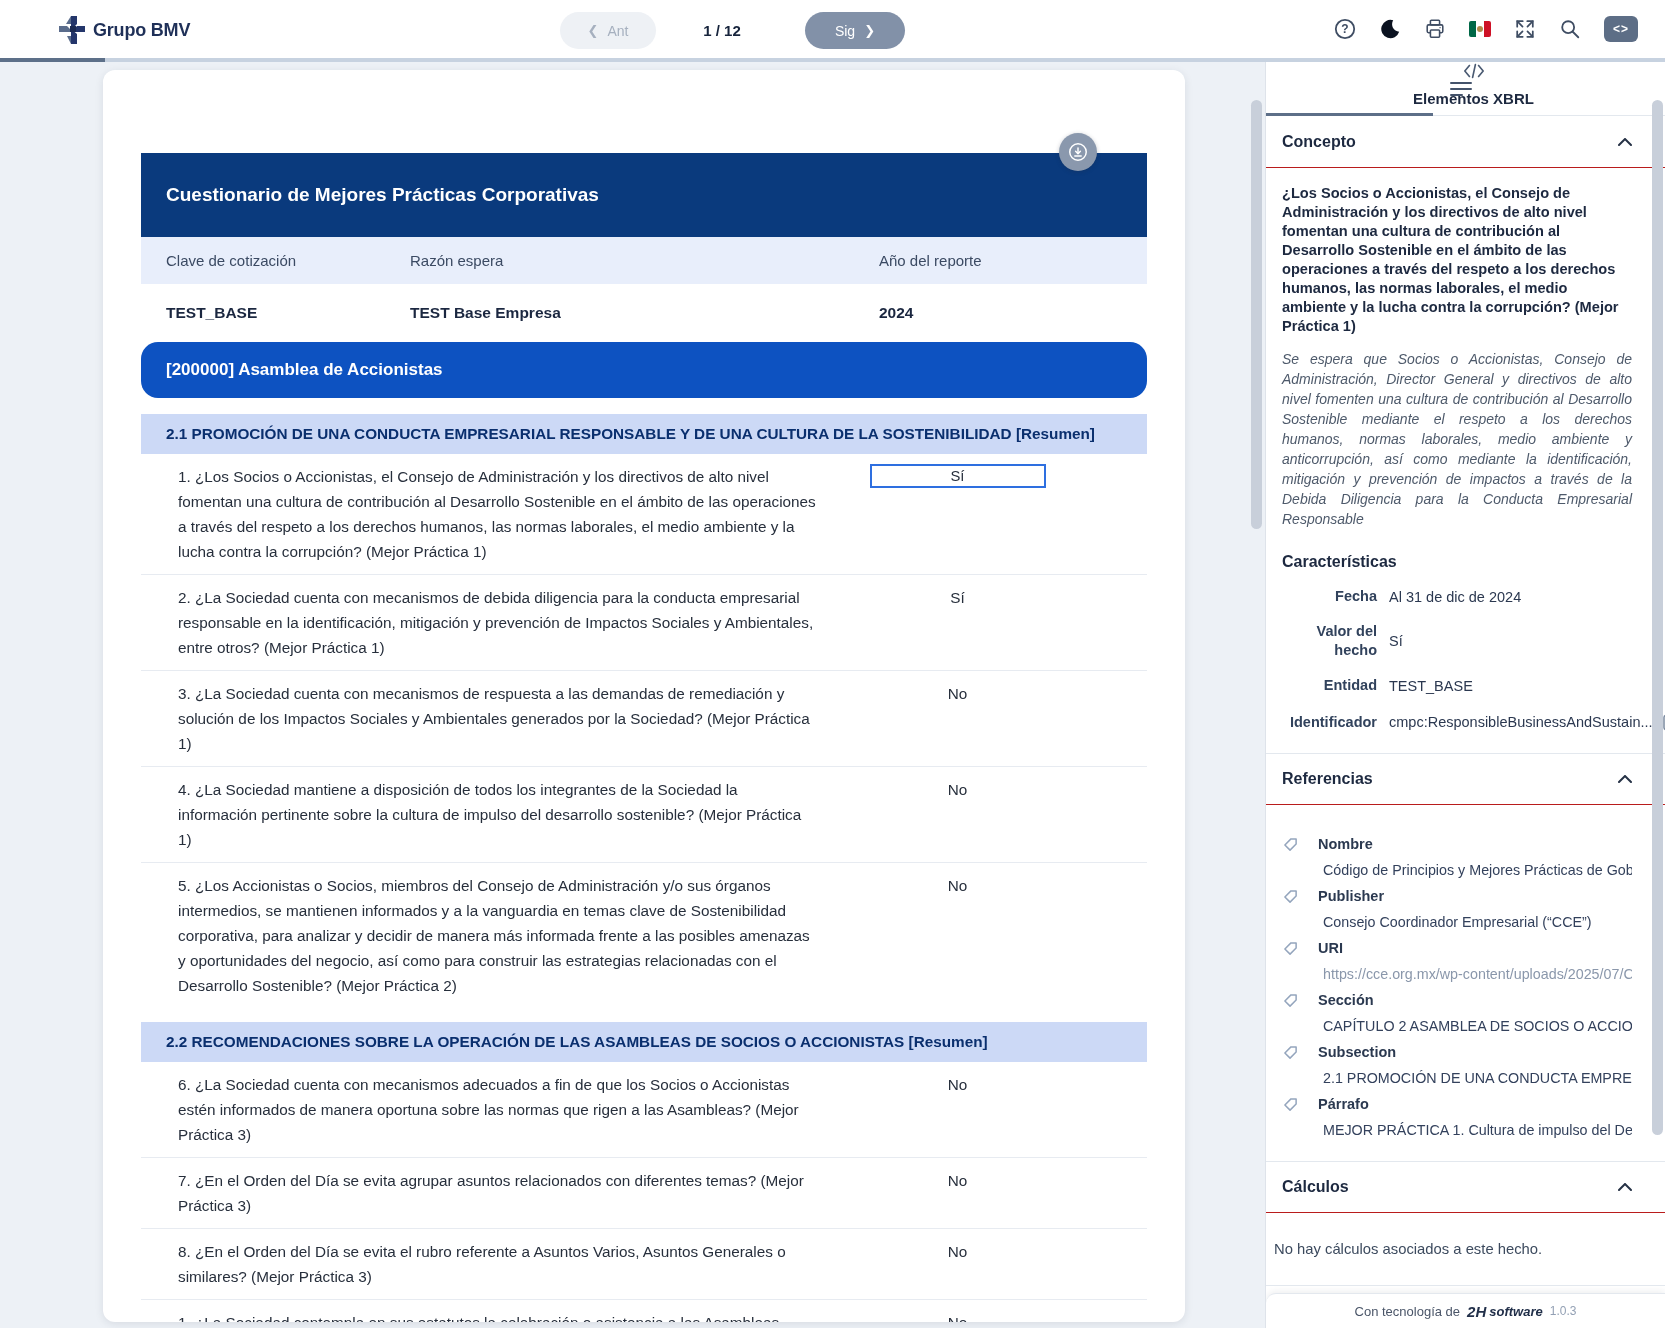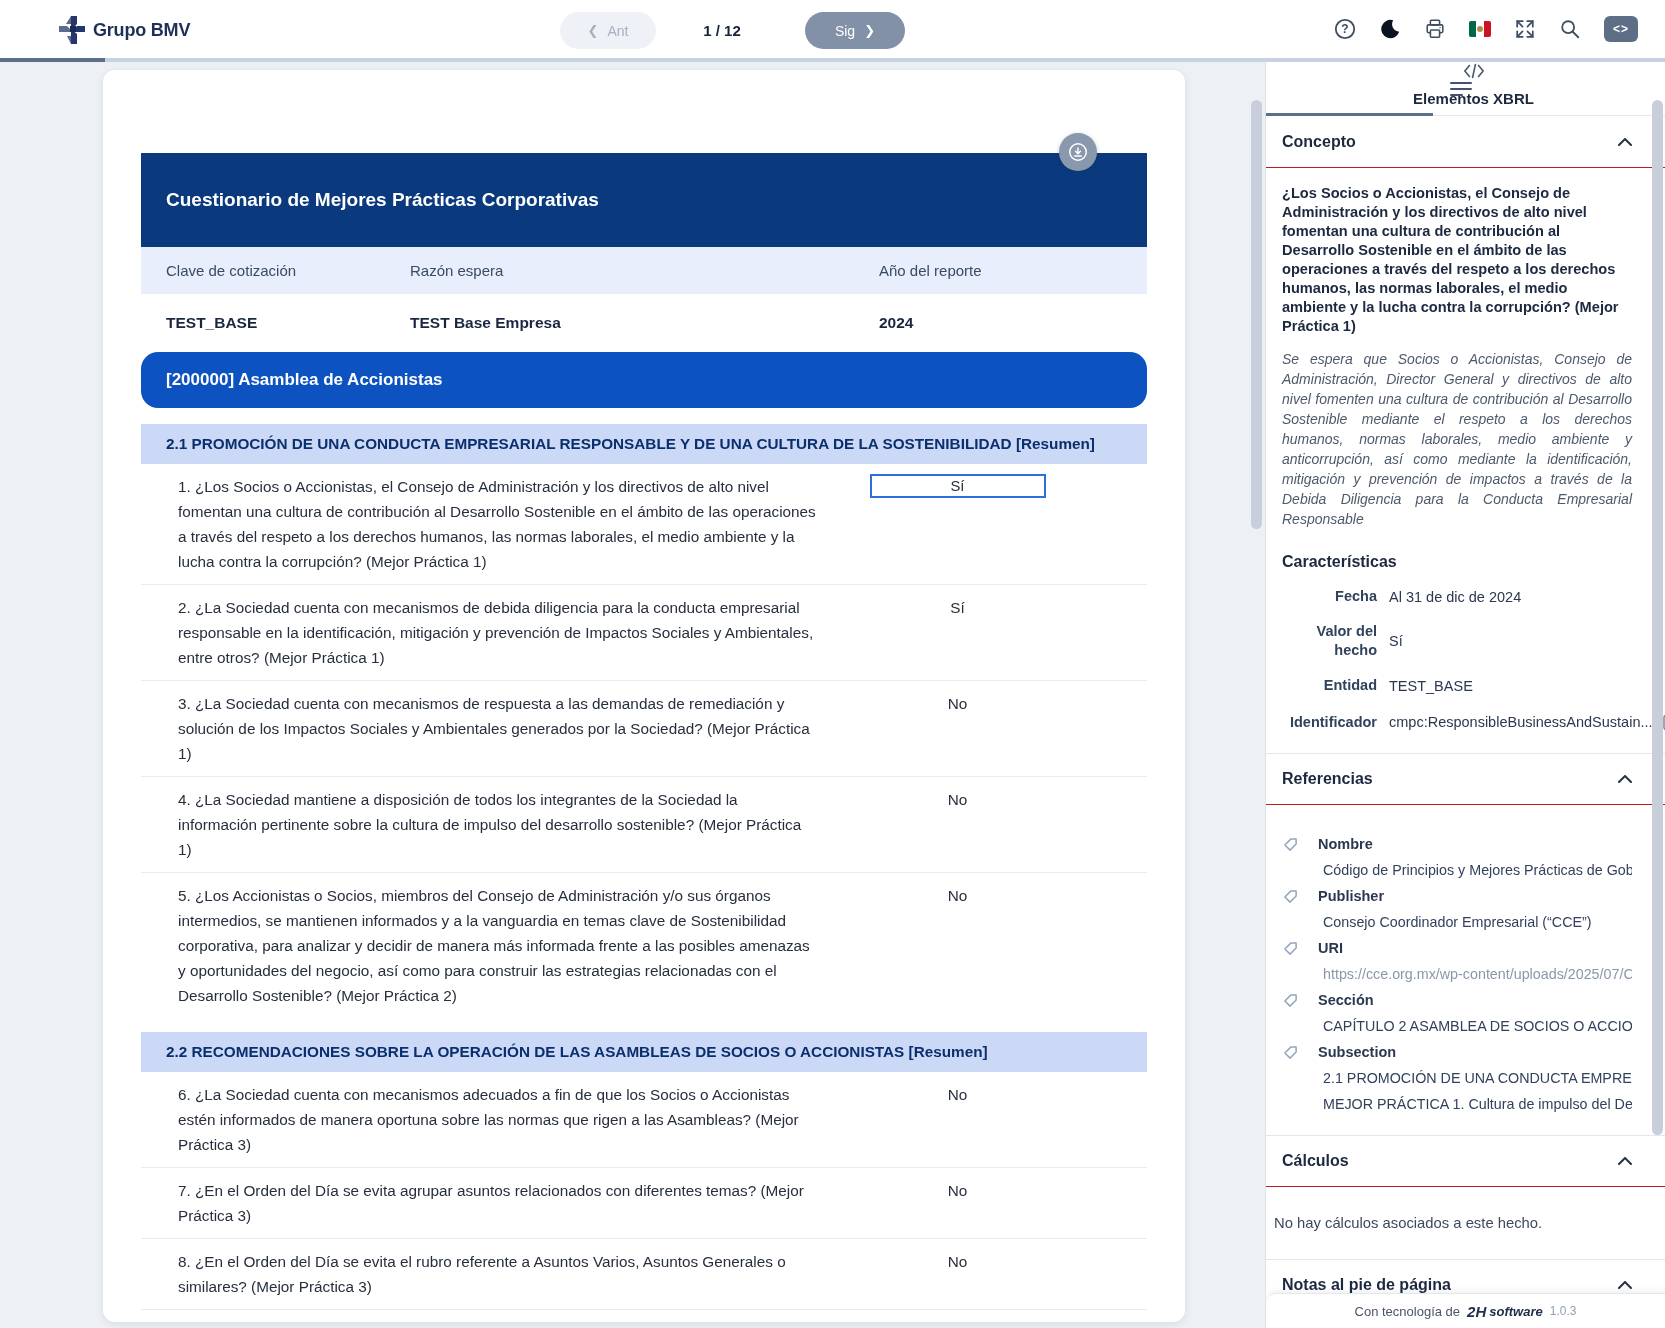--- a/index.html
+++ b/index.html
@@ -26,21 +26,21 @@
   .flag { width:24px; height:16px; border-radius:2px; overflow:hidden; display:flex; position:relative; }
   .flag div { flex:1; }
   .flag .emblem { position:absolute; left:50%; top:50%; width:6px; height:6px; margin:-3px 0 0 -3px; border-radius:50%; background:#b08a4a; flex:none; }
 
   
   .main { position:absolute; left:0; top:62px; width:1265px; bottom:0; }
   .card { position:absolute; left:103px; top:8px; width:1082px; height:1252px; background:#fff; border-radius:12px; box-shadow:0 2px 8px rgba(30,41,59,.10); padding:0 38px; overflow:hidden; }
 
   .download-fab { position:absolute; left:956px; top:63px; width:38px; height:38px; border-radius:50%; background:#8a98ad; display:flex; align-items:center; justify-content:center; cursor:pointer; z-index:5; box-shadow:0 1px 4px rgba(30,41,59,.25); }
 
-  .doc-title-block { margin-top:83px; height:94px; background:#0a3a7d; color:#fff; display:flex; align-items:center; padding-left:25px; font-size:19px; font-weight:700; }
+  .doc-title-block { margin-top:83px; height:84px; background:#0a3a7d; color:#fff; display:flex; align-items:center; padding-left:25px; font-size:19px; font-weight:700; }
   .meta-grid { display:grid; grid-template-columns:244px 469px 1fr; padding-left:25px; align-items:center; }
   .meta-head { height:47px; background:#e8eefb; color:#3b4a63; font-size:15px; font-weight:500; }
   .meta-vals { height:58px; background:#fff; color:#1b2740; font-size:15.5px; font-weight:700; }
   .section-bar { height:56px; background:#0d52c1; color:#fff; display:flex; align-items:center; padding-left:25px; font-size:17px; font-weight:700;border-radius:17px; }
   .subsection-bar { margin-top:16px; background:#ccd9f6; color:#0a2f6e; font-weight:700; font-size:15.3px; line-height:22px; padding:9px 25px; }
   .subsection-bar.second { margin-top:14px; }
 
   .q-row { display:flex; padding:10px 50px 10px 37px; border-bottom:1px solid #e7ebf1; }
   .q-row.no-border { border-bottom:none; }
   .q-text { width:640px; font-size:15.3px; line-height:25px; color:#272f3c; }
@@ -373,20 +373,26 @@
     <div class="ref-item">
       <div class="ref-head">
         <svg width="15" height="15" viewBox="0 0 16 16" fill="none" stroke="#94a5bd" stroke-width="1.6" stroke-linejoin="round">
             <path d="M2 8.5 L8.5 2 H14 V7.5 L7.5 14 Z"></path>
           </svg>
         <span class="ref-label">Subsection</span>
       </div>
       <div class="ref-val">2.1 PROMOCIÓN DE UNA CONDUCTA EMPRESARIAL RE...</div>
     </div>
     <div class="ref-item">
+      <div class="ref-head">
+        <svg width="15" height="15" viewBox="0 0 16 16" fill="none" stroke="#94a5bd" stroke-width="1.6" stroke-linejoin="round">
+            <path d="M2 8.5 L8.5 2 H14 V7.5 L7.5 14 Z"></path>
+          </svg>
+        <span class="ref-label">Párrafo</span>
+      </div>
       <div class="ref-val">MEJOR PRÁCTICA 1. Cultura de impulso del Desarrollo S...</div>
     </div>
   </div>
 
   <div class="sb-head bt">
     <span>Cálculos</span>
     <svg width="14" height="8" viewBox="0 0 14 8" fill="none" stroke="#263246" stroke-width="2" stroke-linecap="round">
         <path d="M1 7 L7 1 L13 7"></path>
       </svg>
   </div>

